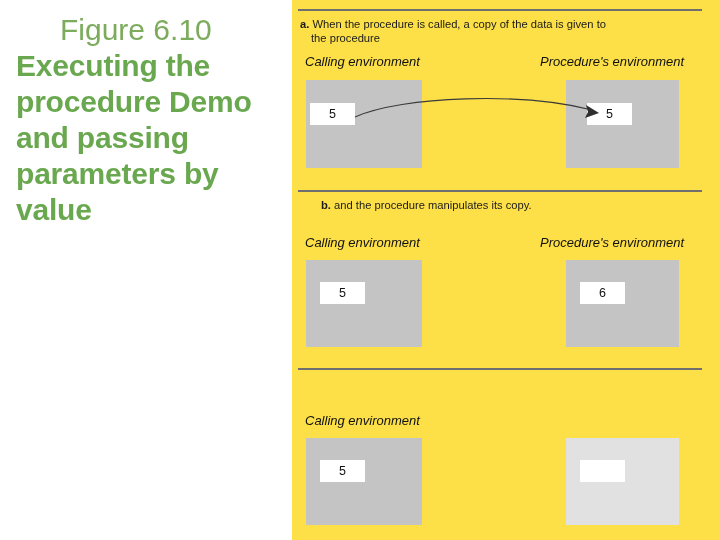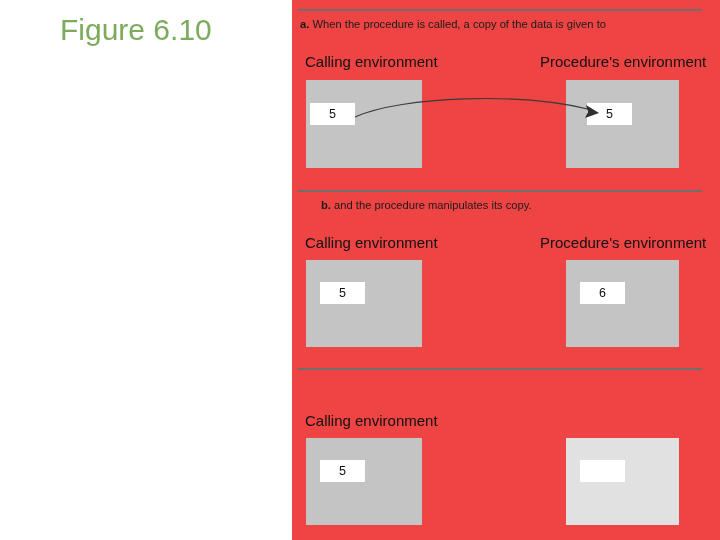--- a/index.html
+++ b/index.html
@@ -41,21 +41,21 @@
     letter-spacing: -0.2px;
   }
 
   
   #figure-panel {
     position: absolute;
     left: 292px;
     top: 0px;
     width: 428px;
     height: 540px;
-    background: #ef4444;
+    background: #fde047;
   }
 
   .figure-section {
     position: absolute;
     left: 0;
     width: 428px;
   }
 
   .section-rule {
     position: absolute;
@@ -82,25 +82,26 @@
     font-weight: 500;
   }
   .caption-indent {
     display: block;
     padding-left: 11px;
   }
 
   .env-label {
     position: absolute;
     font-family: "Liberation Sans", sans-serif;
-    font-size: 15px;
+    font-size: 13px;
     line-height: 14px;
     color: #111111;
     white-space: nowrap;
     font-weight: 500;
+    font-style: italic;
   }
 
   .env-box {
     position: absolute;
     background: #c4c4c4;
   }
   .env-box.faded {
     background: #e1e1e1;
   }
 
@@ -121,31 +122,33 @@
     left: 0;
     top: 0;
     pointer-events: none;
   }
 </style>
 </head>
 <body>
 
 <div id="slide-title-block">
   <div id="figure-number">Figure 6.10</div>
+  <div id="figure-caption">Executing the procedure Demo and passing parameters by value</div>
 </div>
 
 <div id="figure-panel">
 
   <div class="figure-section" style="top:0px; height:190px;">
 
     <div class="section-rule" style="top:9px;"></div>
 
     <div class="section-caption" style="top:18px;">
       <span class="section-letter">a.</span>
       <span class="caption-text">When the procedure is called, a copy of the data is given to</span>
+      <span class="caption-indent caption-text">the procedure</span>
     </div>
 
     <div class="env-label" style="left:13px; top:55px;">Calling environment</div>
     <div class="env-label" style="left:248px; top:55px;">Procedure's environment</div>
 
     <div class="env-box" style="left:14px; top:80px; width:116px; height:88px;"></div>
     <div class="env-box" style="left:274px; top:80px; width:113px; height:88px;"></div>
 
     <div class="value-box" style="left:18px; top:103px; width:45px; height:22px;">5</div>
     <div class="value-box" style="left:295px; top:103px; width:45px; height:22px;">5</div>

